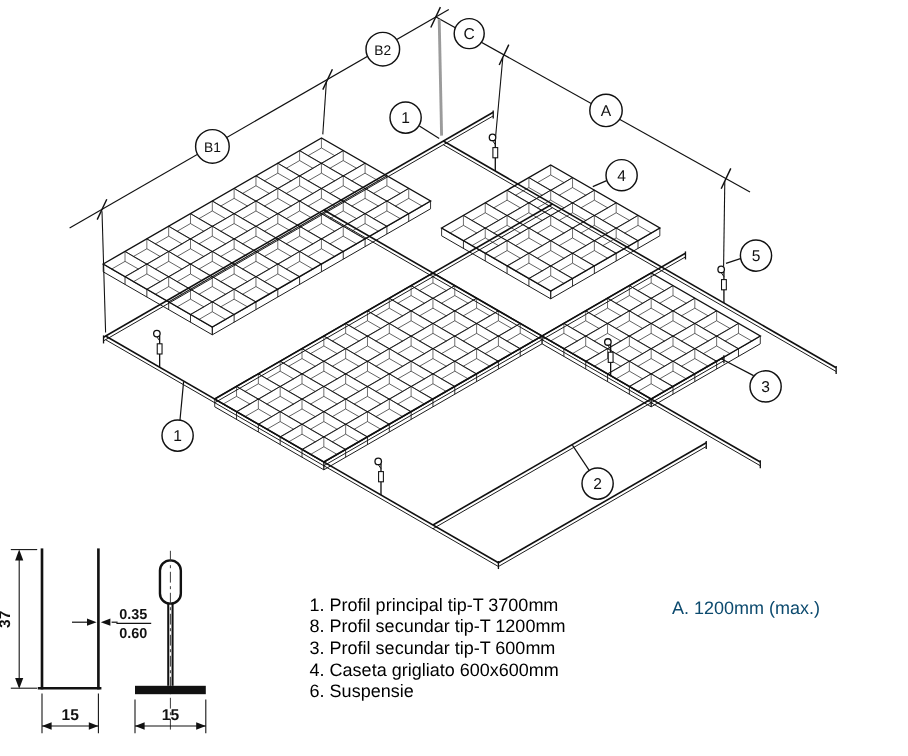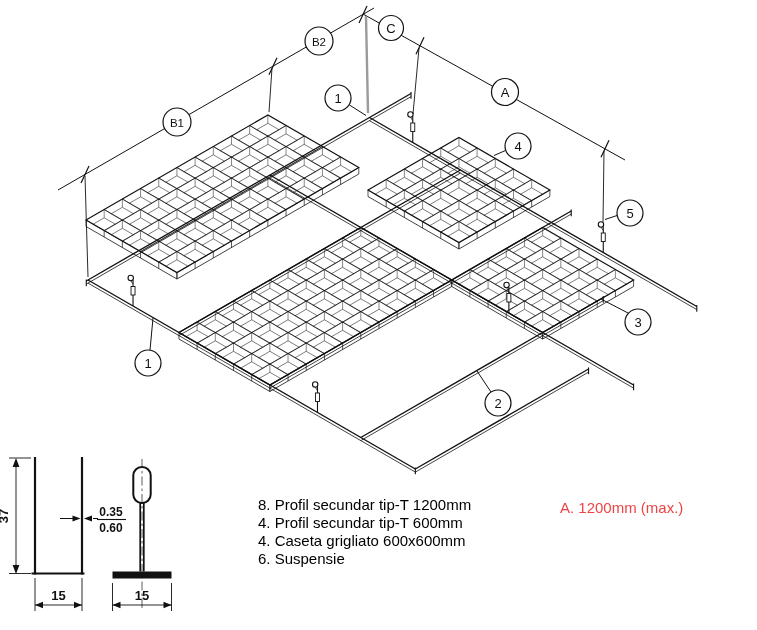--- a/index.html
+++ b/index.html
@@ -5,21 +5,21 @@
   html,body{margin:0;padding:0;background:#fff;}
   .stage{position:relative;width:757px;height:630px;background:#fff;overflow:hidden;
          font-family:"Liberation Sans",sans-serif;}
   svg{position:absolute;left:0;top:0;}
   svg text{font-family:"Liberation Sans",sans-serif;fill:#111;}
   .badge-txt{font-size:13px;text-anchor:middle;}
   .badge-txt-sm{font-size:11.5px;text-anchor:middle;}
   .dim-num{font-size:13px;font-weight:700;text-anchor:middle;}
   .frac-num{font-size:12px;font-weight:700;text-anchor:middle;}
   .legend{position:absolute;left:258px;top:496px;color:#000;font-size:15px;line-height:18px;white-space:nowrap;}
-  .notes{position:absolute;left:560px;top:499px;color:#ef4444;font-size:15px;line-height:18px;white-space:nowrap;}
+  .notes{position:absolute;left:560px;top:499px;color:#0c4a6e;font-size:15px;line-height:18px;white-space:nowrap;}
 </style>
 </head>
 <body>
 
 <div class="stage">
 
   <svg width="757" height="630" viewBox="0 0 757 630">
 
     <g id="gen">
         <line x1="86.268" y1="281" x2="411.018" y2="93.5" stroke="#111111" stroke-width="1.35"></line>
@@ -1033,21 +1033,22 @@
         <line x1="171.5" y1="583" x2="171.5" y2="611"></line>
         <line x1="112.5" y1="605" x2="171.5" y2="605"></line>
         <polygon points="112.5,605 120.5,601.8 120.5,608.2" stroke="none"></polygon>
         <polygon points="171.5,605 163.5,601.8 163.5,608.2" stroke="none"></polygon>
       </g>
       <text x="142" y="600" class="dim-num">15</text>
     </g>
   </svg>
 
   <div class="legend">
+    <div>1. Profil principal tip-T 3700mm</div>
     <div>8. Profil secundar tip-T 1200mm</div>
-    <div>4. Profil secundar tip-T 600mm</div>
+    <div>3. Profil secundar tip-T 600mm</div>
     <div>4. Caseta grigliato 600x600mm</div>
     <div>6. Suspensie</div>
   </div>
   <div class="notes">
     <div>A. 1200mm (max.)</div>
   </div>
 </div>
 
 </body></html>

